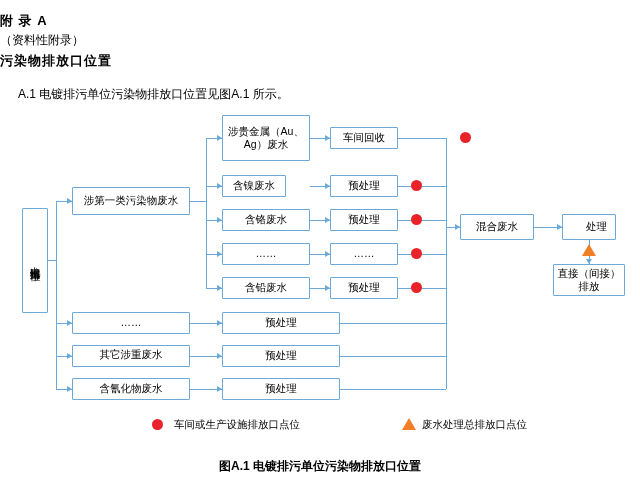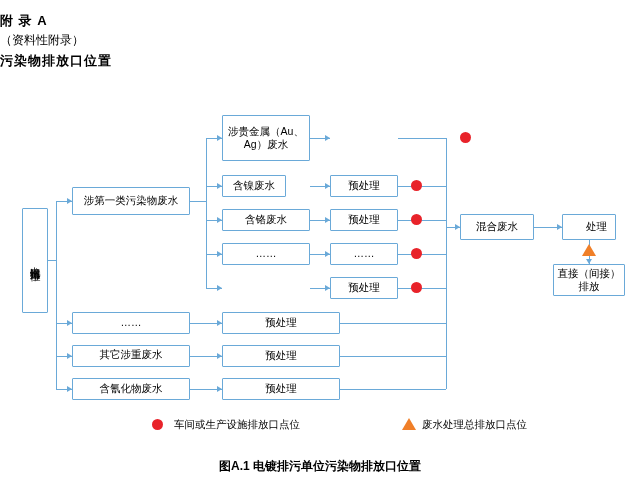--- a/index.html
+++ b/index.html
@@ -108,34 +108,37 @@
 </style>
 </head>
 <body>
 
 <div class="page">
 
   <div class="hdr" id="title-appendix">附 录 A</div>
   <div class="hdr" id="title-kind">（资料性附录）</div>
   <div class="hdr" id="title-main">污染物排放口位置</div>
 
+  <div id="clause-a1">A.1   电镀排污单位污染物排放口位置见图A.1 所示。</div>
 
   <div class="node vert" style="left:22px; top:208px; width:26px; height:105px;">电镀排污单位</div>
 
   <div class="node" style="left:72px; top:187px; width:118px; height:28px;">涉第一类污染物废水</div>
 
   <div class="node" style="left:222px; top:115px; width:88px; height:46px;">涉贵金属（Au、Ag）废水</div>
   <div class="node" style="left:222px; top:175px; width:64px; height:22px;">含镍废水</div>
   <div class="node" style="left:222px; top:209px; width:88px; height:22px;">含铬废水</div>
   <div class="node" style="left:222px; top:243px; width:88px; height:22px;">……</div>
+  <div class="node" style="left:222px; top:277px; width:88px; height:22px;">含铅废水</div>
 
   <div class="node" style="left:72px; top:312px; width:118px; height:22px;">……</div>
   <div class="node" style="left:72px; top:345px; width:118px; height:22px;font-family:Liberation Mono, monospace;">其它涉重废水</div>
   <div class="node" style="left:72px; top:378px; width:118px; height:22px;">含氰化物废水</div>
 
+  <div class="node" style="left:330px; top:127px; width:68px; height:22px;">车间回收</div>
   <div class="node" style="left:330px; top:175px; width:68px; height:22px;">预处理</div>
   <div class="node" style="left:330px; top:209px; width:68px; height:22px;">预处理</div>
   <div class="node" style="left:330px; top:243px; width:68px; height:22px;">……</div>
   <div class="node" style="left:330px; top:277px; width:68px; height:22px;">预处理</div>
 
   <div class="node" style="left:222px; top:312px; width:118px; height:22px;">预处理</div>
   <div class="node" style="left:222px; top:345px; width:118px; height:22px;">预处理</div>
   <div class="node" style="left:222px; top:378px; width:118px; height:22px;">预处理</div>
 
   <div class="node" style="left:460px; top:214px; width:74px; height:26px;">混合废水</div>

